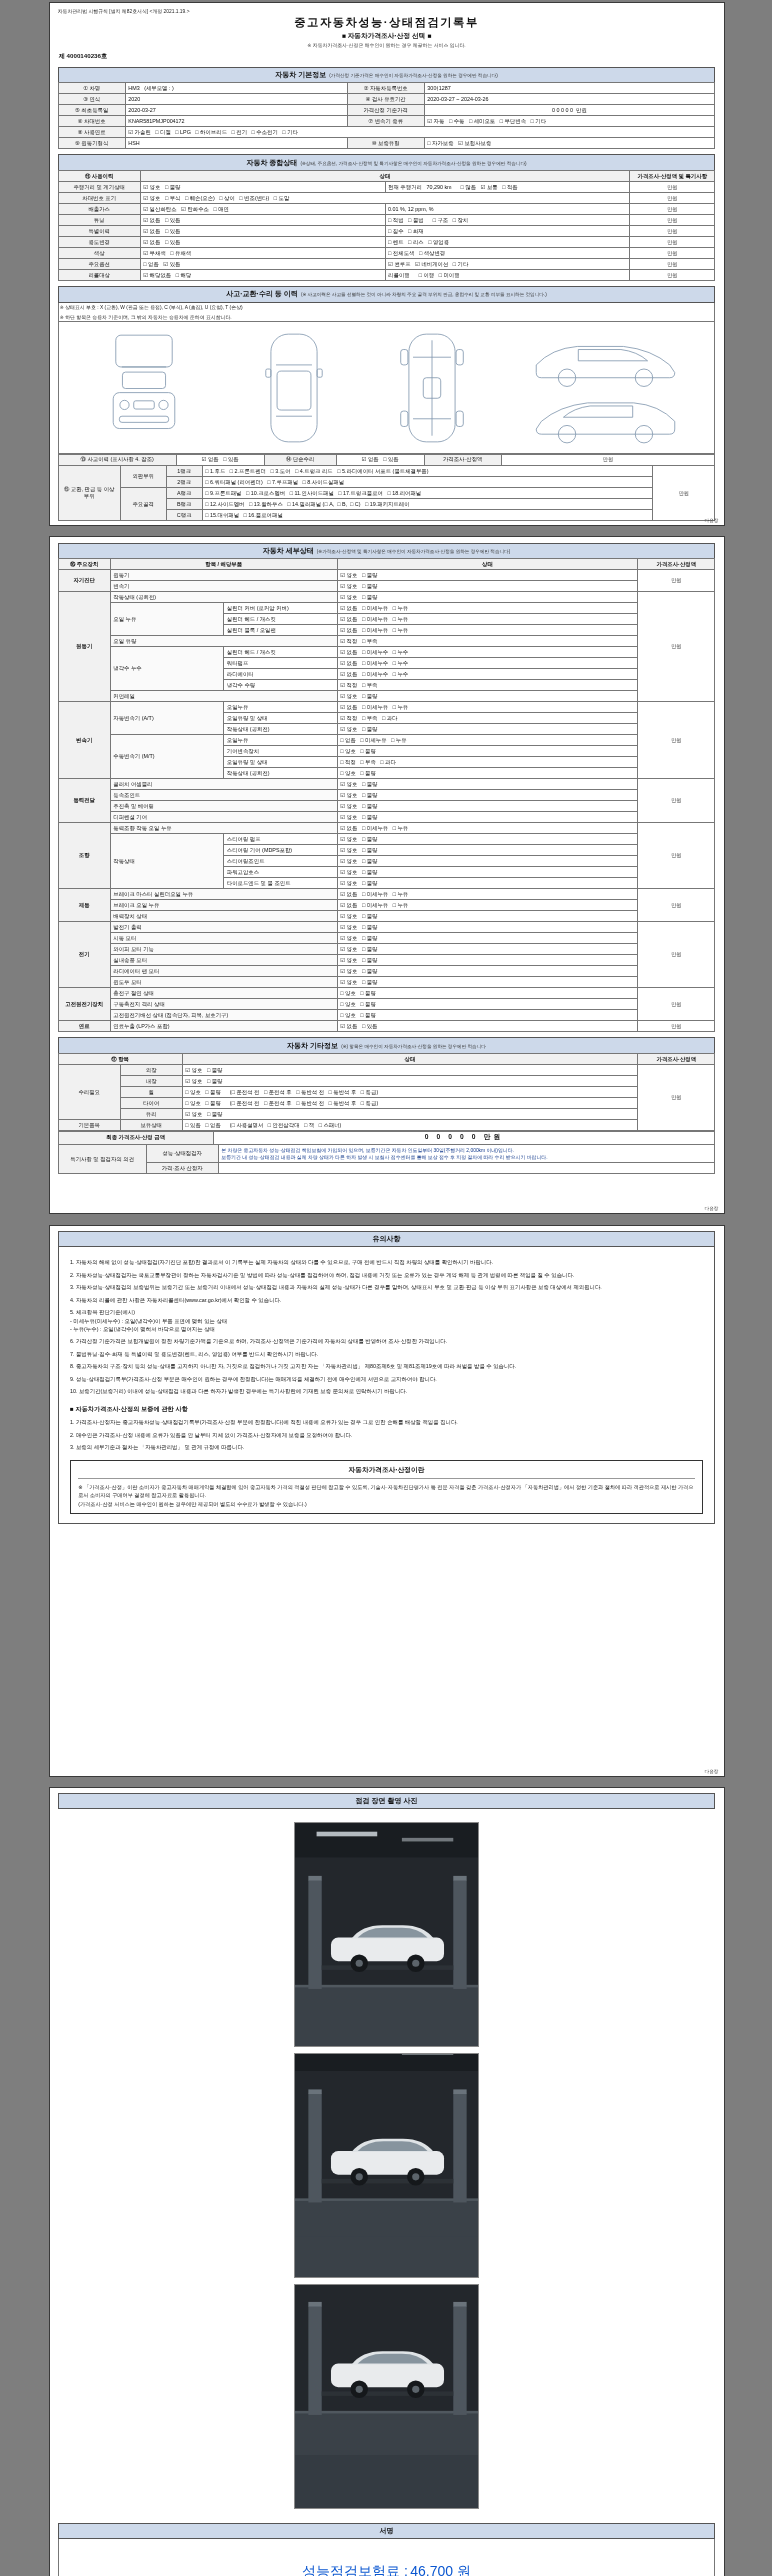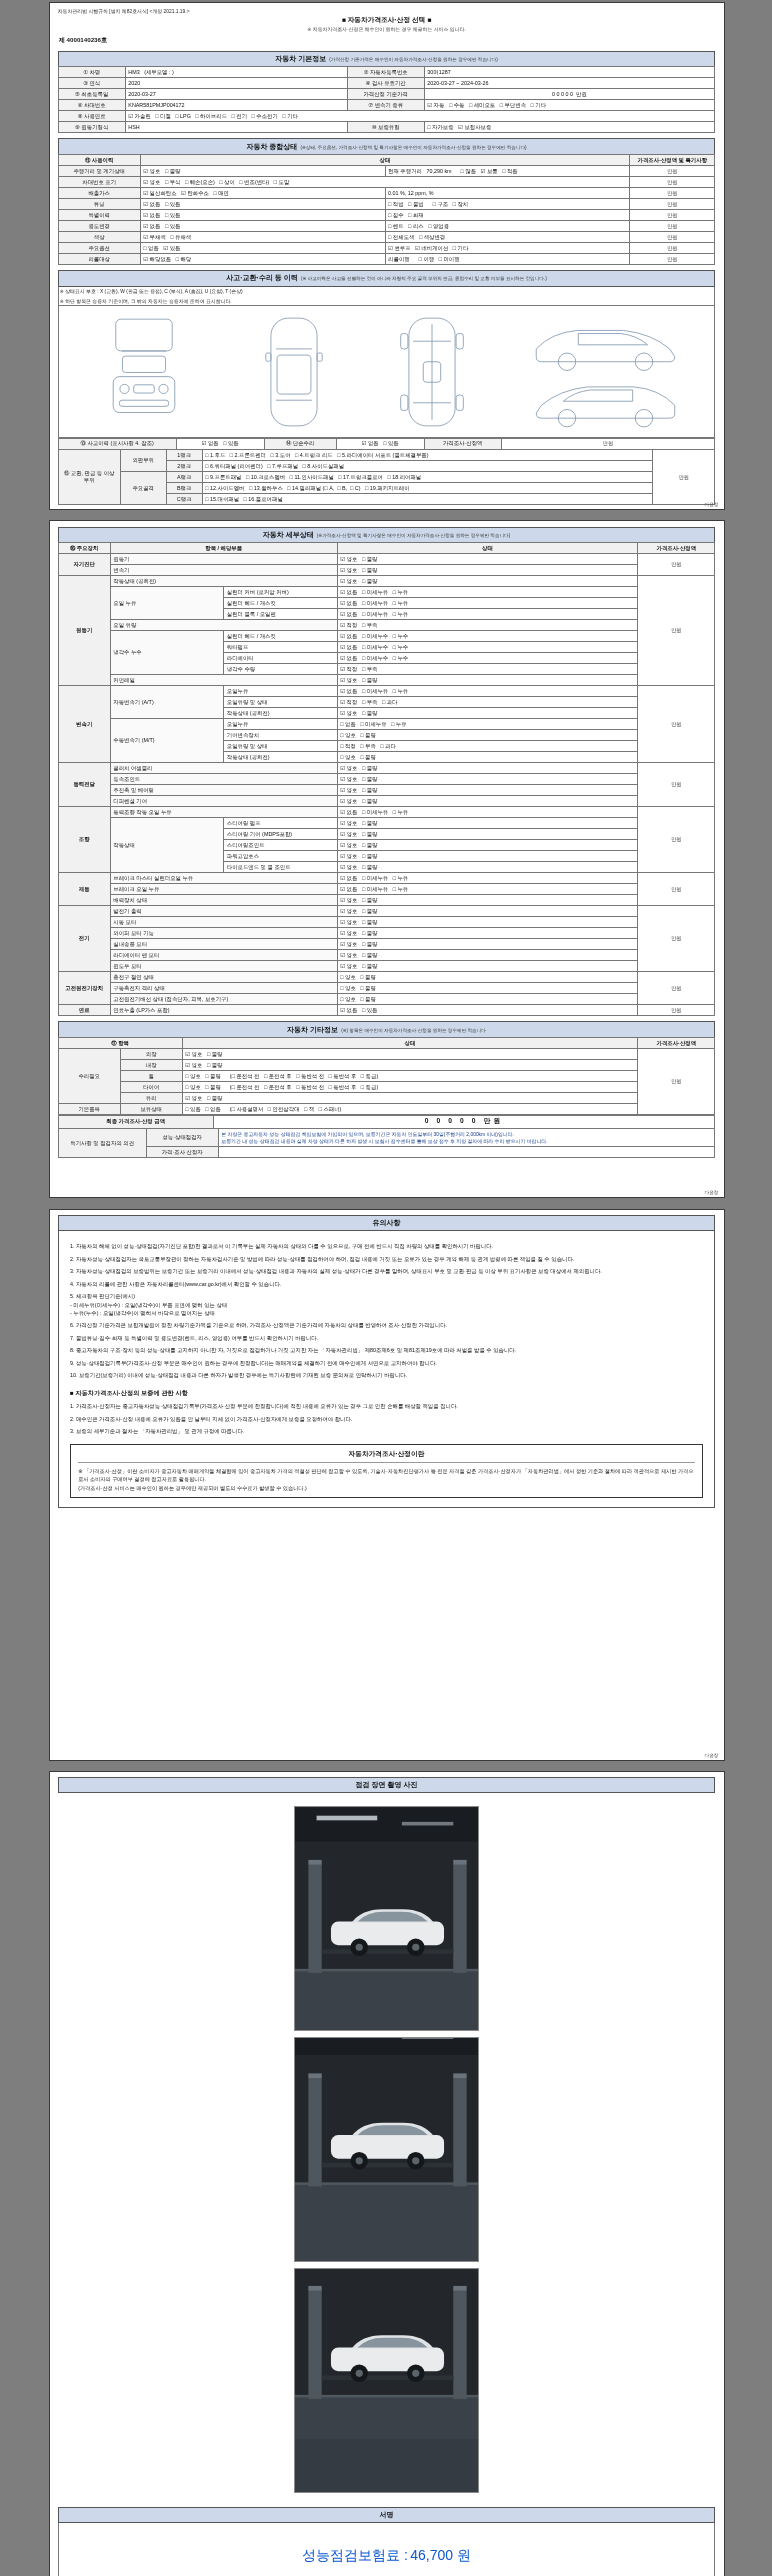--- a/index.html
+++ b/index.html
@@ -72,20 +72,21 @@
       <circle cx="125" cy="272" r="7" fill="#5c646b"></circle>
       <circle cx="235" cy="272" r="7" fill="#5c646b"></circle>
     </g>
   </defs>
 </svg>
 
 <div class="wrap">
 
   <div class="page" id="pageA">
     <div class="formref">자동차관리법 시행규칙 [별지 제82호서식] &lt;개정 2021.1.19.&gt;</div>
+    <div class="doc-title">중고자동차성능·상태점검기록부</div>
     <div class="doc-sub">■ 자동차가격조사·산정 선택 ■</div>
     <div class="doc-note">※ 자동차가격조사·산정은 매수인이 원하는 경우 제공하는 서비스 입니다.</div>
     <div class="doc-no">제 4000140236호</div>
 
     <div class="secbar"><span>자동차 기본정보</span><span class="secnote">(가격산정 기준가격은 매수인이 자동차가격조사·산정을 원하는 경우에만 적습니다)</span></div>
     <table class="mt">
       <tbody>
           <tr>
         <td class="lb" style="width:67px">① 차명</td>
         <td class="chk" style="width:222px">HM3   (세부모델 : )</td>

